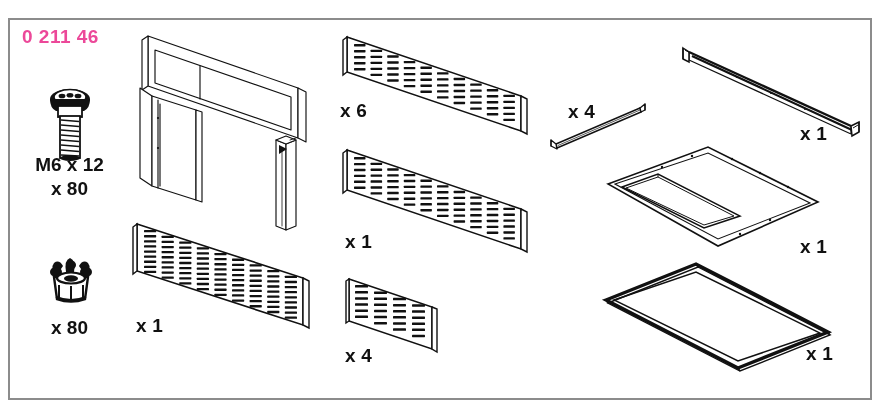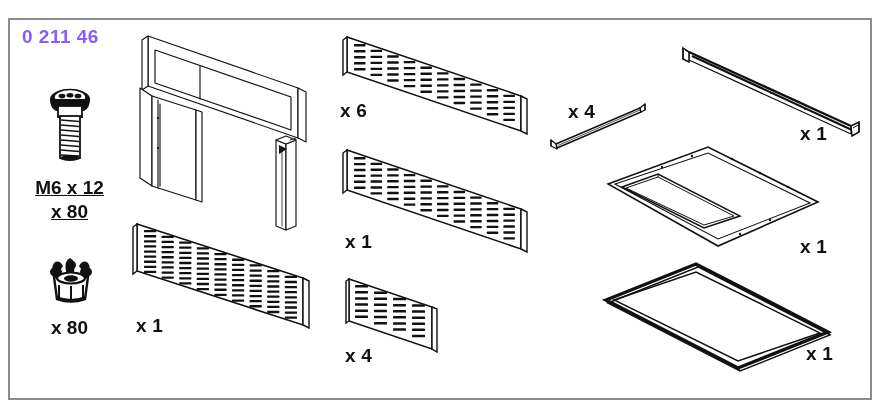--- a/index.html
+++ b/index.html
@@ -13,21 +13,21 @@
   .panel-border{
     position:absolute;left:8px;top:18px;width:864px;height:382px;
     border:2px solid #8c8c8c;background:#ffffff;box-sizing:border-box;
   }
   .label{
     position:absolute;font-size:19px;font-weight:700;letter-spacing:.2px;
     color:#111111;white-space:nowrap;line-height:1.15;
   }
   .partno{
     position:absolute;left:22px;top:26px;font-size:19px;font-weight:700;
-    letter-spacing:.5px;color:#8b5cf6;white-space:nowrap;
+    letter-spacing:.5px;color:#ec4899;white-space:nowrap;
   }
   .hw-caption{
     position:absolute;font-size:19px;font-weight:700;color:#111;
     text-align:center;white-space:nowrap;line-height:1.25;
   }
   svg.art{position:absolute;overflow:visible;}
   .ln{fill:none;stroke:#111111;stroke-width:1.15;stroke-linejoin:round;stroke-linecap:round;}
   .fc-white{fill:#ffffff;}
   .slot{fill:#111111;}
   .dark{fill:#111111;}
@@ -58,21 +58,21 @@
         <line x1="23" y1="53" x2="41" y2="54.5"></line>
         <line x1="23" y1="58" x2="41" y2="59.5"></line>
         <line x1="23" y1="63" x2="41" y2="64.5"></line>
         <line x1="23" y1="68" x2="41" y2="69.5"></line>
         <line x1="23" y1="73" x2="41" y2="74"></line>
       </g>
       <ellipse cx="32" cy="76" rx="10" ry="3" class="dark"></ellipse>
     </g>
   </svg>
 
-  <div class="hw-caption" style="left:12px;top:176px;width:115px;text-decoration:underline;">
+  <div class="hw-caption" style="left:12px;top:153px;width:115px;">
     <span>M6 x 12</span><br>
     <span>x 80</span>
   </div>
 
   <svg class="art" style="left:42px;top:250px;" width="58" height="62" viewBox="0 0 58 62">
     <g>
       <path d="M14 26 q-6 -8 -2 -13 q5 -4 9 3 z" class="dark"></path>
       <path d="M44 26 q6 -8 2 -13 q-5 -4 -9 3 z" class="dark"></path>
       <path d="M24 22 q-2 -12 4 -14 q6 2 4 14 z" class="dark"></path>
       <ellipse cx="14" cy="22" rx="6" ry="5" class="dark"></ellipse>

